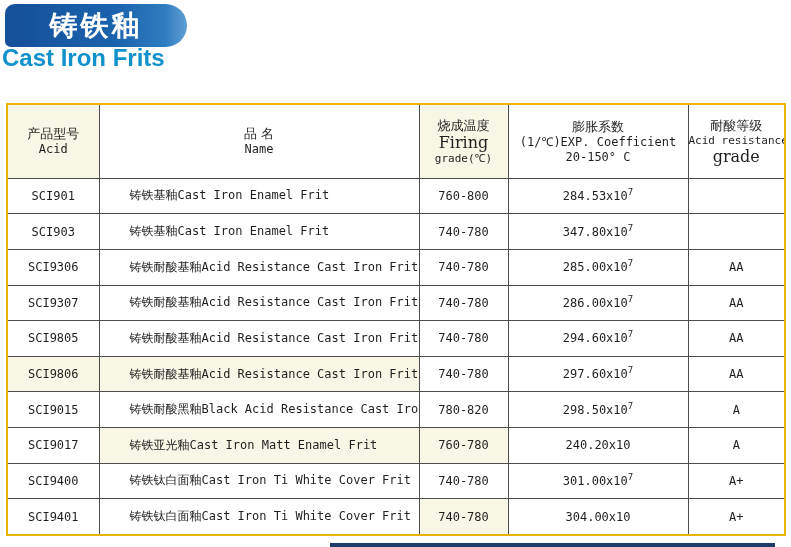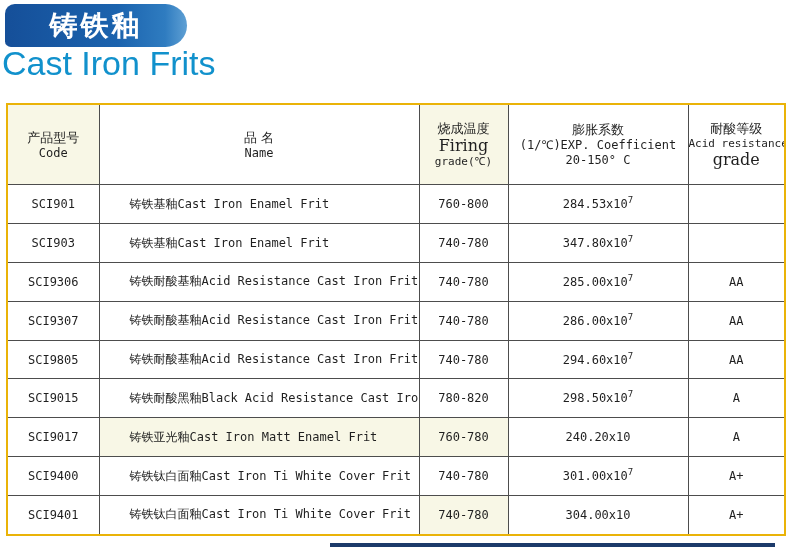--- a/index.html
+++ b/index.html
@@ -14,21 +14,21 @@
     border-radius:10px 22px 22px 6px;
     display:flex;align-items:center;justify-content:center;
   }
   .banner .zh-title{
     color:#ffffff;font-size:28px;font-weight:bold;letter-spacing:3px;
     font-family:"DejaVu Sans","Liberation Sans",sans-serif;
   }
   .page-title{
     position:absolute;left:2px;top:44px;margin:0;
     font-family:"Liberation Sans","DejaVu Sans",sans-serif;
-    font-size:34px;font-weight:normal;color:#1191cc;letter-spacing:0px;
+    font-size:24px;font-weight:bold;color:#1191cc;letter-spacing:0px;
   }
   
   table.frits{
     position:absolute;left:6px;top:103px;width:778px;height:433px;
     border-collapse:collapse;table-layout:fixed;
     font-size:12px;
   }
   table.frits td,table.frits th{
     border:1px solid #4d4d4d;background:#ffffff;
     text-align:center;vertical-align:middle;padding:0;
@@ -63,21 +63,21 @@
     <col style="width:92px">
       <col style="width:320px">
       <col style="width:89px">
       <col style="width:180px">
       <col style="width:97px">
   </colgroup>
   <tbody>
       <tr class="hdr">
     <th class="tint">
       <div class="zh">产品型号</div>
-      <div class="en-mid">Code</div>
+      <div class="en-mid">Acid</div>
     </th>
     <th>
       <div class="zh">品 名</div>
       <div class="en-mid">Name</div>
     </th>
     <th class="tint">
       <div class="zh">烧成温度</div>
       <div class="en-big">Firing</div>
       <div class="en-sm">grade(℃)</div>
     </th>
@@ -122,20 +122,27 @@
     <td class="grade-cell">AA</td>
   </tr>
   <tr class="row">
     <td class="code-cell">SCI9805</td>
     <td class="name-cell">铸铁耐酸基釉Acid Resistance Cast Iron Frit</td>
     <td class="firing-cell">740-780</td>
     <td class="exp-cell"><span>294.60x10</span><sup>7</sup></td>
     <td class="grade-cell">AA</td>
   </tr>
   <tr class="row">
+    <td class="code-cell tint">SCI9806</td>
+    <td class="name-cell tint">铸铁耐酸基釉Acid Resistance Cast Iron Frit</td>
+    <td class="firing-cell">740-780</td>
+    <td class="exp-cell"><span>297.60x10</span><sup>7</sup></td>
+    <td class="grade-cell">AA</td>
+  </tr>
+  <tr class="row">
     <td class="code-cell">SCI9015</td>
     <td class="name-cell">铸铁耐酸黑釉Black Acid Resistance Cast Iron Frit</td>
     <td class="firing-cell">780-820</td>
     <td class="exp-cell"><span>298.50x10</span><sup>7</sup></td>
     <td class="grade-cell">A</td>
   </tr>
   <tr class="row">
     <td class="code-cell">SCI9017</td>
     <td class="name-cell tint">铸铁亚光釉Cast Iron Matt Enamel Frit</td>
     <td class="firing-cell tint">760-780</td>

